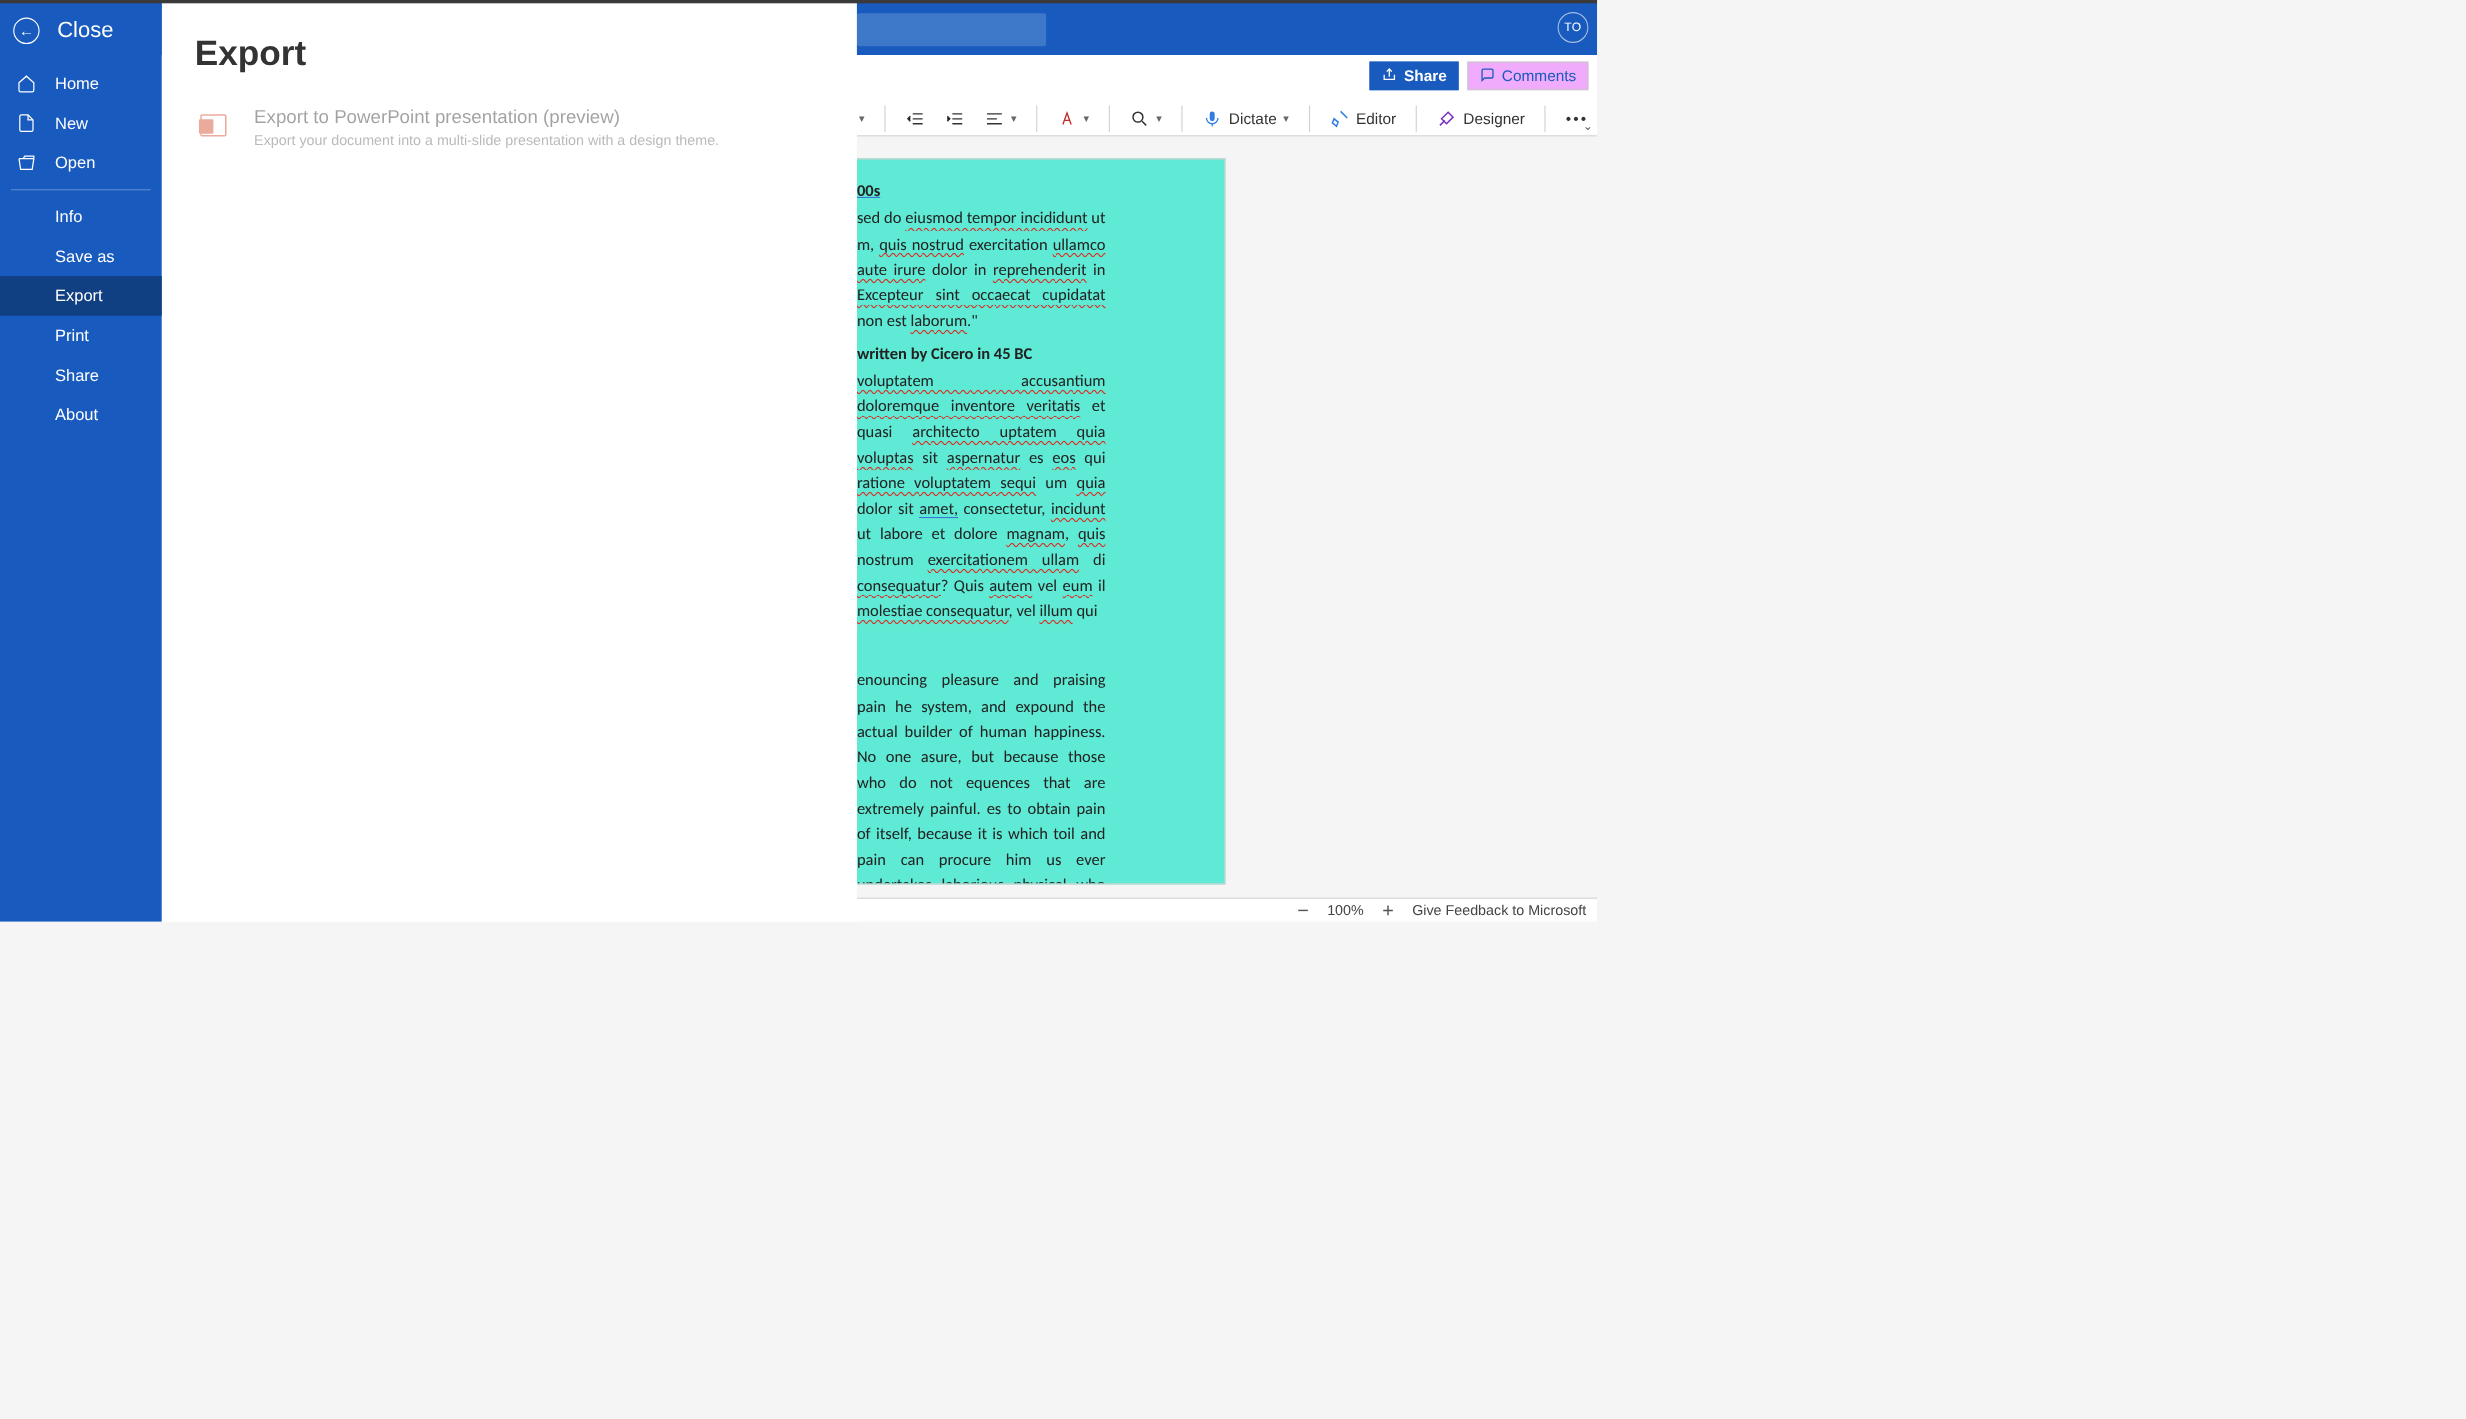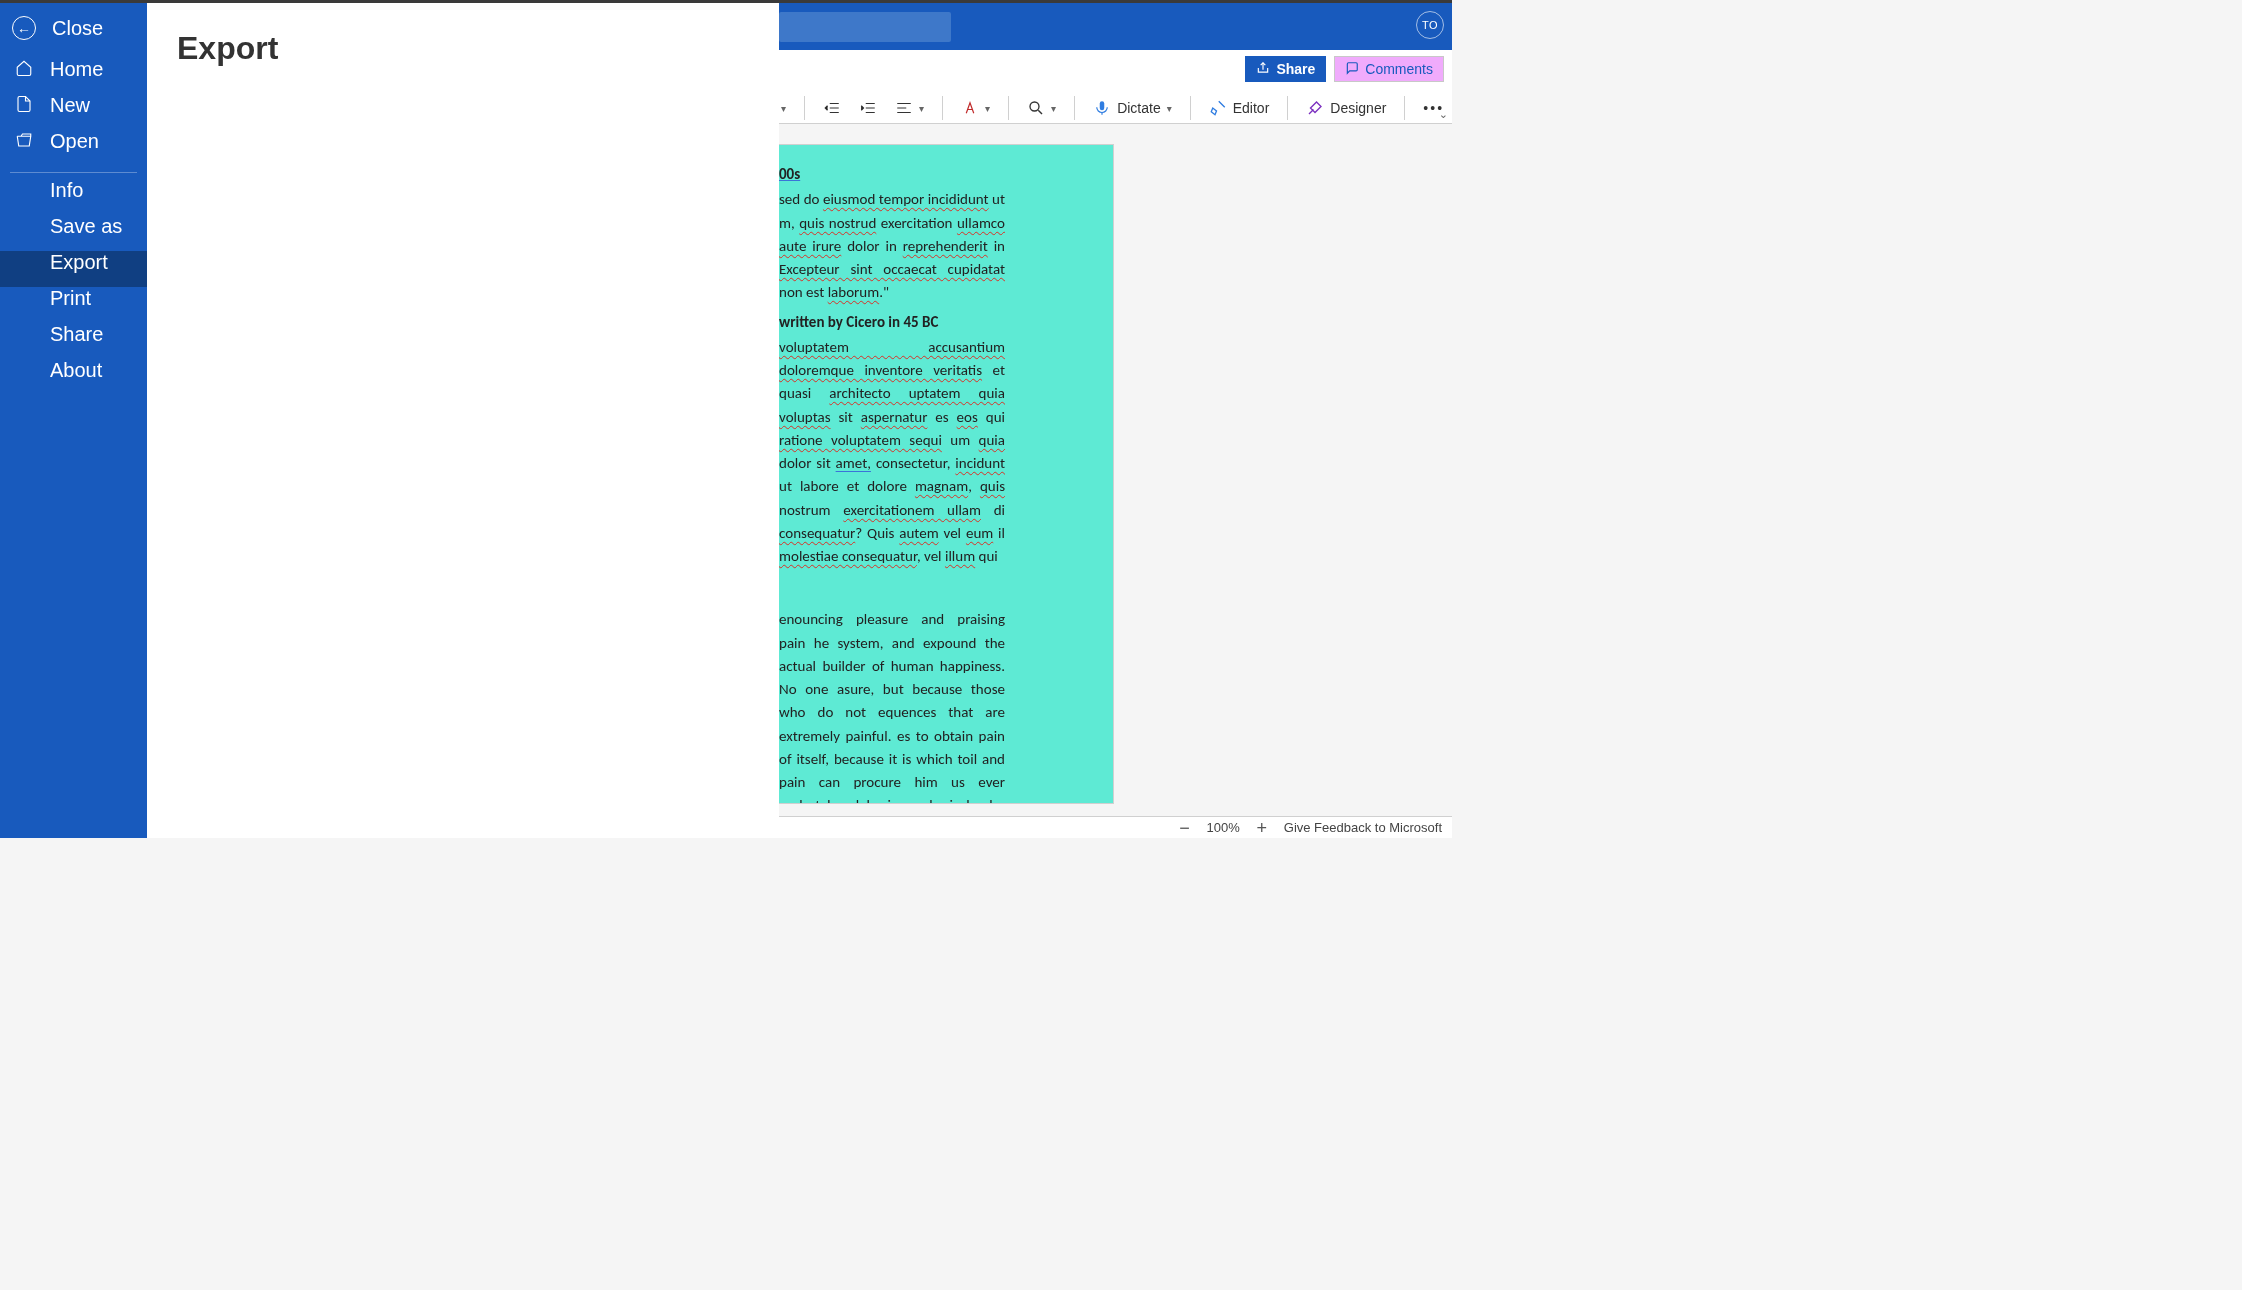--- a/index.html
+++ b/index.html
@@ -23,25 +23,25 @@
     .back-circle {
       width: 24px; height: 24px;
       border: 1.5px solid #fff; border-radius: 50%;
       display: flex; align-items: center; justify-content: center;
       margin-right: 16px;
     }
     .back-arrow { font-size: 14px; line-height: 1; }
     .close-label { font-size: 20px; }
     .nav-section { margin-top: 4px; }
     .nav-item {
-      display: flex; align-items: flex-start;
+      display: flex; align-items: center;
       height: 36px;
       padding-left: 14px;
       cursor: pointer;
-      font-size: 20px;
+      font-size: 15px;
     }
     .nav-item.sub { padding-left: 50px; }
     .nav-divider { height: 1px; background: rgba(255,255,255,0.3); margin: 6px 10px; }
     .nav-item.active { background: #103F82; }
     .nav-icon { width: 20px; height: 20px; margin-right: 16px; display:flex; align-items:center; justify-content:center;}
     .nav-icon svg { width: 18px; height: 18px; stroke: #fff; stroke-width: 1.5; fill: none; }
     
     
     .backstage-panel {
       position: absolute;
@@ -328,13 +328,26 @@
         <span>Share</span>
       </div>
     <div class="nav-item sub">
         <span>About</span>
       </div>
   </div>
 </div>
 
 <div class="backstage-panel">
   <div class="panel-title">Export</div>
+  <div class="export-option disabled">
+    <span class="opt-icon">
+      <svg viewBox="0 0 32 32" fill="none" stroke="#D24726" stroke-width="1.5">
+        <rect x="4" y="6" width="24" height="20" rx="1"></rect>
+        <rect x="2" y="10" width="14" height="14" rx="1" fill="#D24726" stroke="none"></rect>
+        <text x="5" y="21" font-size="10" fill="#fff" font-family="Arial" font-weight="bold">P</text>
+      </svg>
+    </span>
+    <div class="opt-text">
+      <div class="opt-title">Export to PowerPoint presentation (preview)</div>
+      <div class="opt-desc">Export your document into a multi-slide presentation with a design theme.</div>
+    </div>
+  </div>
 </div>
 
 </body></html>

